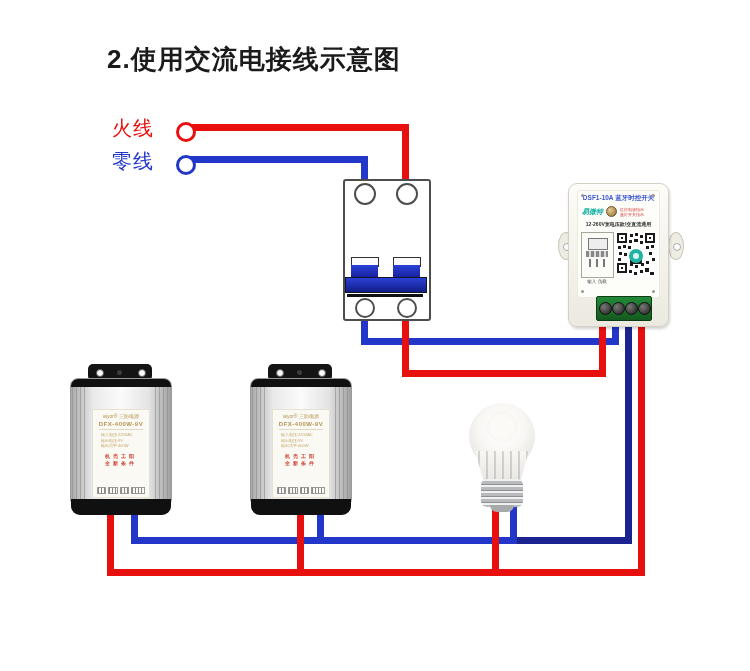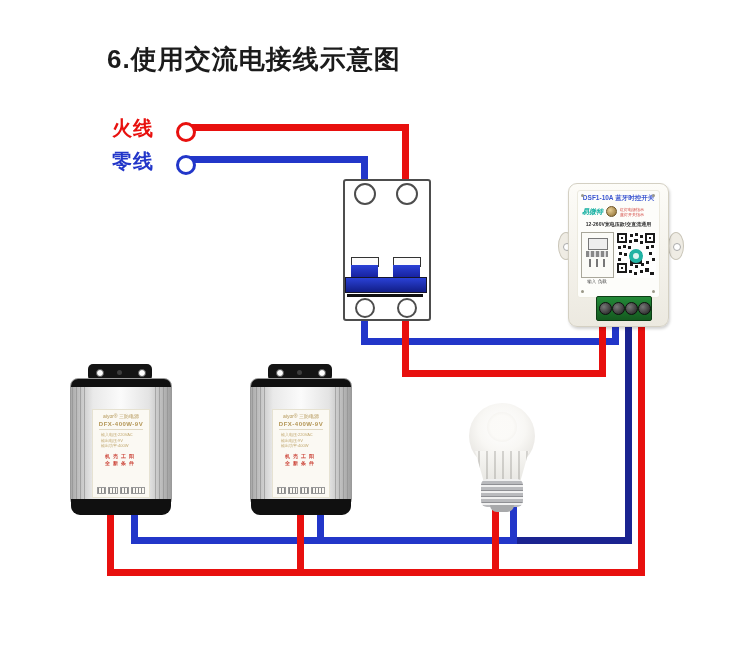--- a/index.html
+++ b/index.html
@@ -2,21 +2,21 @@
 <html><head>
 <meta charset="utf-8">
 <style>
   html,body{margin:0;padding:0;background:#fff;}
   #stage{position:relative;width:750px;height:671px;background:#ffffff;overflow:hidden;
          font-family:"Liberation Sans","DejaVu Sans",sans-serif;}
   .abs{position:absolute;}
   .wire{position:absolute;}
   
   .page-title{left:107px;top:42px;font-size:26px;font-weight:bold;color:#1b1b1b;letter-spacing:1px;}
-  .src-label{font-size:20px;font-weight:bold;letter-spacing:1px;}
+  .src-label{font-size:20px;font-weight:normal;letter-spacing:1px;}
   .ring{width:14px;height:14px;border-radius:50%;background:#fff;}
   .voltage{left:52px;top:188px;font-size:33px;font-weight:bold;color:#e8100e;letter-spacing:1px;}
   
   .breaker{left:343px;top:179px;width:84px;height:138px;background:#fff;border:2px solid #4d4d4d;border-radius:3px;}
   .bk-circle{position:absolute;border:2px solid #4d4d4d;border-radius:50%;background:#fff;}
   .bk-cap{position:absolute;width:26px;height:8px;border:1.5px solid #333;background:#fbfbfb;}
   .bk-handle{position:absolute;width:27px;height:13px;background:linear-gradient(180deg,#2a41d6,#16209c);}
   .bk-bar{position:absolute;left:0px;top:96px;width:80px;height:14px;background:linear-gradient(180deg,#2a41d6,#111d86);border:1px solid #15152a;}
   .bk-line{position:absolute;left:2px;top:113px;width:76px;height:3px;background:#111;}
   
@@ -95,21 +95,21 @@
       <div class="wire" style="left: 402px; top: 314px; width: 7px; height: 63px; background: rgb(232, 16, 14);"></div>
       <div class="wire" style="left: 402px; top: 370px; width: 204px; height: 7px; background: rgb(232, 16, 14);"></div>
       <div class="wire" style="left: 599px; top: 308px; width: 7px; height: 69px; background: rgb(232, 16, 14);"></div>
       <div class="wire" style="left: 638px; top: 308px; width: 7px; height: 268px; background: rgb(232, 16, 14);"></div>
       <div class="wire" style="left: 107px; top: 569px; width: 538px; height: 7px; background: rgb(232, 16, 14);"></div>
       <div class="wire" style="left: 107px; top: 508px; width: 7px; height: 68px; background: rgb(232, 16, 14);"></div>
       <div class="wire" style="left: 297px; top: 508px; width: 7px; height: 68px; background: rgb(232, 16, 14);"></div>
       <div class="wire" style="left: 492px; top: 500px; width: 7px; height: 76px; background: rgb(232, 16, 14);"></div>
     </div>
 
-  <div class="abs page-title">6.使用交流电接线示意图</div>
+  <div class="abs page-title">2.使用交流电接线示意图</div>
 
   <div class="abs src-label" style="left:112px;top:115px;color:#e8100e;">火线</div>
   <div class="abs ring" style="left:176px;top:122px;border:3px solid #e8100e;"></div>
   <div class="abs src-label" style="left:112px;top:148px;color:#2236c9;">零线</div>
   <div class="abs ring" style="left:176px;top:155px;border:3px solid #2236c9;"></div>
 
   <div class="abs breaker">
     <div class="bk-circle" style="left:9px;top:2px;width:18px;height:18px;"></div>
     <div class="bk-circle" style="left:51px;top:2px;width:18px;height:18px;"></div>
     <div class="bk-cap" style="left:6px;top:76px;"></div>

